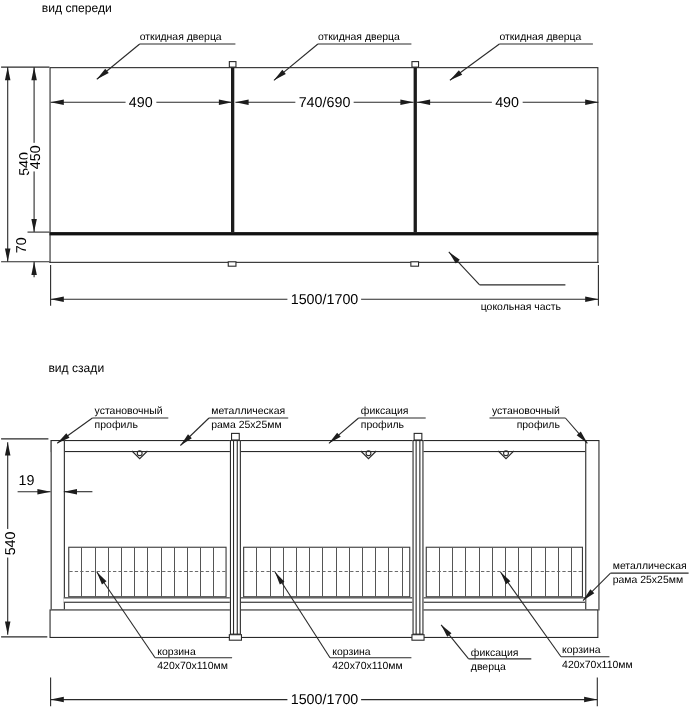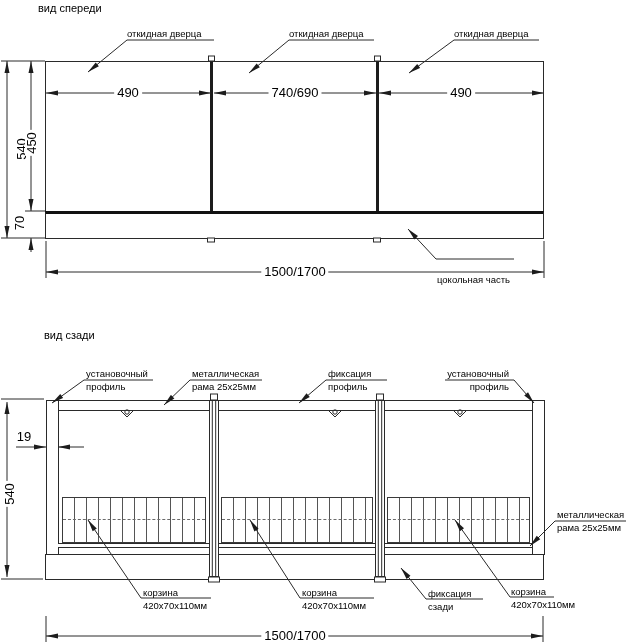--- a/index.html
+++ b/index.html
@@ -100,21 +100,21 @@
   <div class="txt" style="left:302px;top:586px;">
     <div>корзина</div>
     <div>420х70х110мм</div>
   </div>
   <div class="txt" style="left:511px;top:585px;">
     <div>корзина</div>
     <div>420х70х110мм</div>
   </div>
   <div class="txt" style="left:428px;top:587px;">
     <div>фиксация</div>
-    <div>сзади</div>
+    <div>дверца</div>
   </div>
   <div class="dim" style="left:24px;top:437px;">19</div>
   <div class="dimv" style="left:10px;top:494px;">540</div>
   <div class="dim" style="left:295px;top:636px;">1500/1700</div>
 
   <svg class="overlay" width="629" height="644">
     <defs>
       <marker id="arr" viewBox="0 0 13 6" refX="12.5" refY="3" markerWidth="13" markerHeight="6" orient="auto-start-reverse" markerUnits="userSpaceOnUse">
         <path d="M0.5,0.5 L12.5,3 L0.5,5.5 Z" fill="#1c1c1c"></path>
       </marker>

